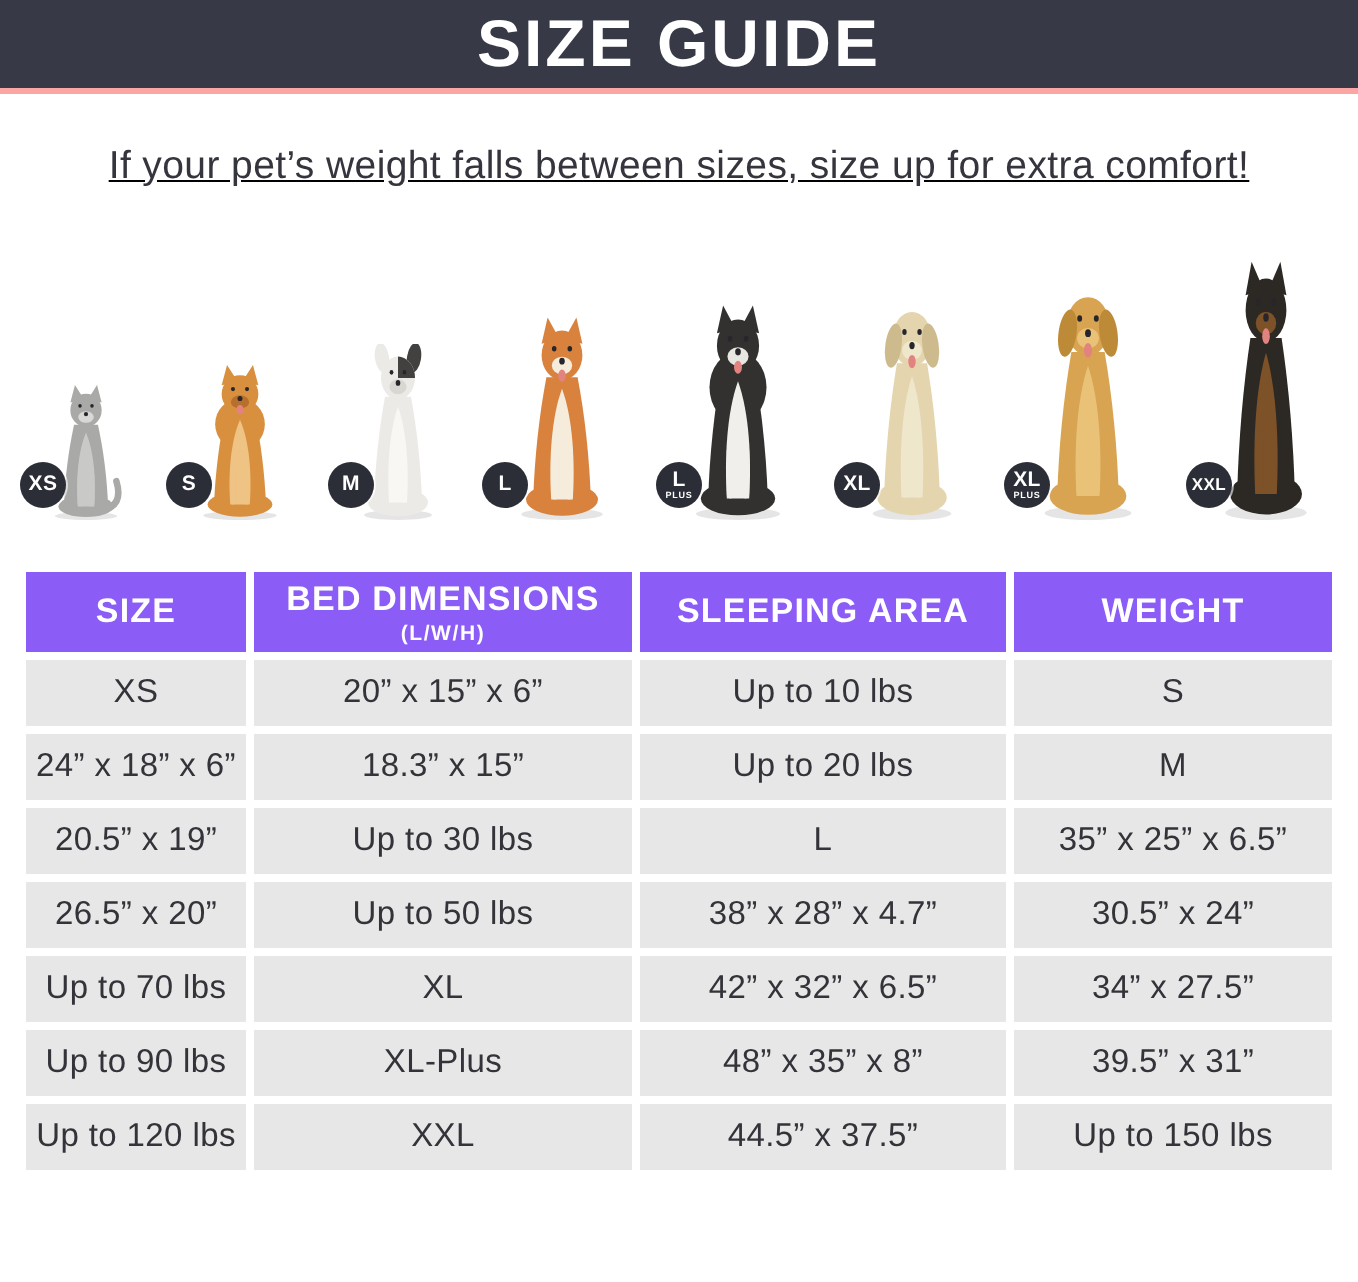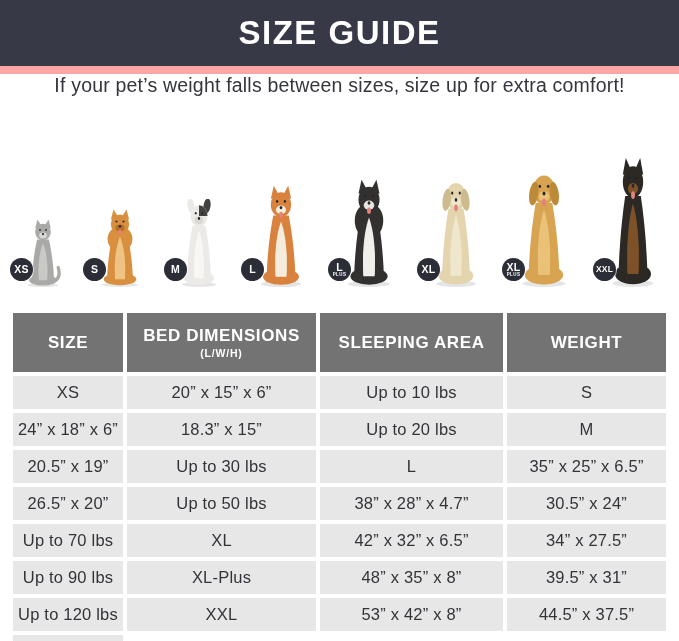--- a/index.html
+++ b/index.html
@@ -1,45 +1,45 @@
 <!DOCTYPE html>
 <html><head>
 <meta charset="utf-8">
 <style>
   * { margin:0; padding:0; box-sizing:border-box; }
   body { background:#fff; font-family:"Liberation Sans", sans-serif; }
   .page { width:679px; height:641px; background:#ffffff; margin:0 auto; position:relative; overflow:hidden; }
 
   
-  .banner { height:74px; background:#373947; border-bottom:8px solid #fca5a5;
+  .banner { height:47px; background:#373947; border-bottom:3px solid #fca5a5;
             display:flex; align-items:center; justify-content:center; }
   .banner h1 { color:#ffffff; font-size:33px; font-weight:700; letter-spacing:1.5px; }
 
   
-  .subtitle-wrap { height:72px; display:flex; justify-content:center; }
+  .subtitle-wrap { height:72px; display:flex; align-items:center; justify-content:center;text-decoration:underline; }
   .subtitle { font-size:19.5px; color:#35353d; letter-spacing:0.2px; }
 
   
   .animals { height:143px; display:flex; align-items:flex-end; justify-content:space-between;
              padding:0 16px 2px 20px; }
   .animal { position:relative; display:flex; align-items:flex-end; }
   .animal svg { display:block; }
   .badge { position:absolute; left:-10px; bottom:6px; width:23px; height:23px; border-radius:50%;
            background:#2b2d37; color:#fff; display:flex; flex-direction:column;
            align-items:center; justify-content:center; font-weight:700; line-height:1;
            box-shadow:0 0 0 1px rgba(255,255,255,0.6); }
   .badge .main { font-size:10.5px; letter-spacing:0.2px; }
   .badge.small .main { font-size:8.5px; }
   .badge .sub { font-size:4.5px; letter-spacing:0.4px; margin-top:1px; }
 
   
   .size-table { margin:24px 13px 0 13px; display:grid;
                 grid-template-columns:110px 189px 183px 159px;
                 column-gap:4px; row-gap:4px; }
-  .th { background:#737373; color:#ffffff; height:59px; display:flex; flex-direction:column;
+  .th { background:#8b5cf6; color:#ffffff; height:40px; display:flex; flex-direction:column;
         align-items:center; justify-content:center; font-weight:700; font-size:17px;
         letter-spacing:0.6px; }
   .th .th-sub { font-size:10.5px; font-weight:700; letter-spacing:0.8px; margin-top:1px; }
   .td { background:#e7e7e7; color:#333339; height:33px; display:flex; align-items:center;
         justify-content:center; font-size:16.5px; letter-spacing:0.2px; }
 </style>
 </head>
 <body>
 
 <div class="page">
@@ -260,18 +260,17 @@
       <div class="td">Up to 70 lbs</div>
       <div class="td">XL</div>
       <div class="td">42” x 32” x 6.5”</div>
       <div class="td">34” x 27.5”</div>
       <div class="td">Up to 90 lbs</div>
       <div class="td">XL-Plus</div>
       <div class="td">48” x 35” x 8”</div>
       <div class="td">39.5” x 31”</div>
       <div class="td">Up to 120 lbs</div>
       <div class="td">XXL</div>
-      <div class="td">53” x 42” x 8”</div>
       <div class="td">44.5” x 37.5”</div>
       <div class="td">Up to 150 lbs</div>
     </div>
 
 </div>
 
 </body></html>

